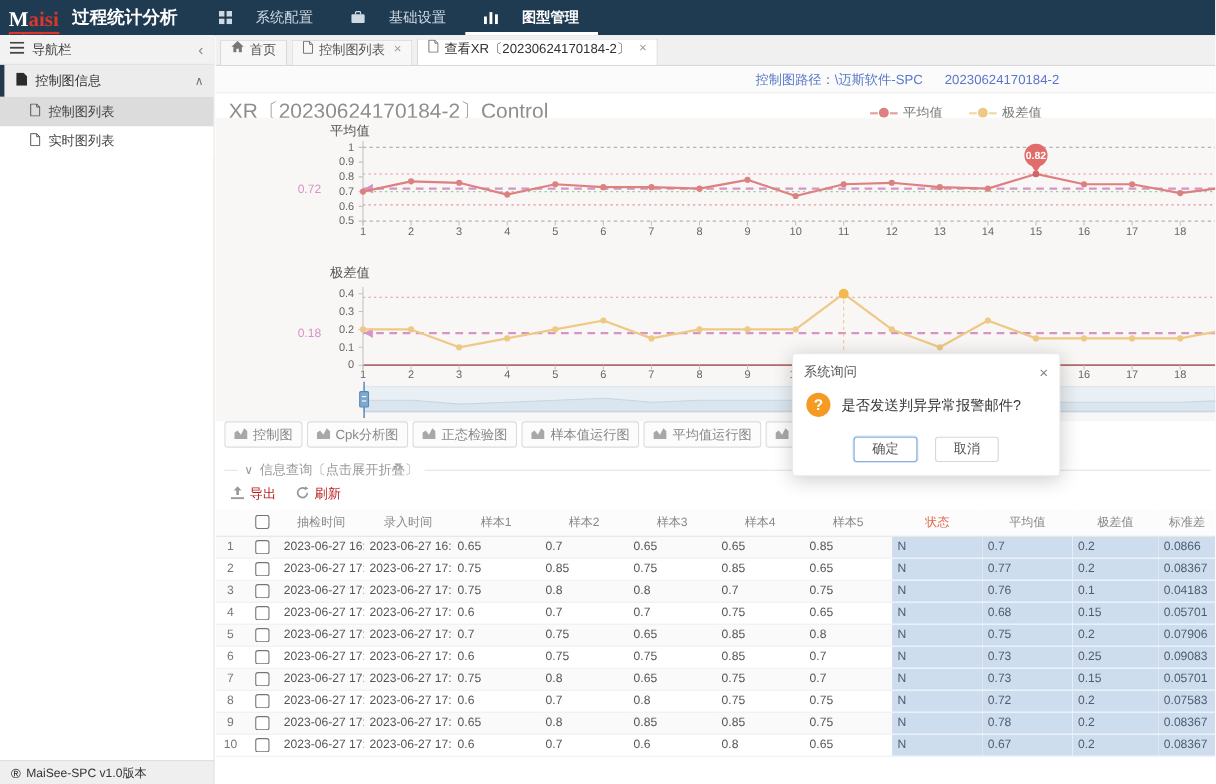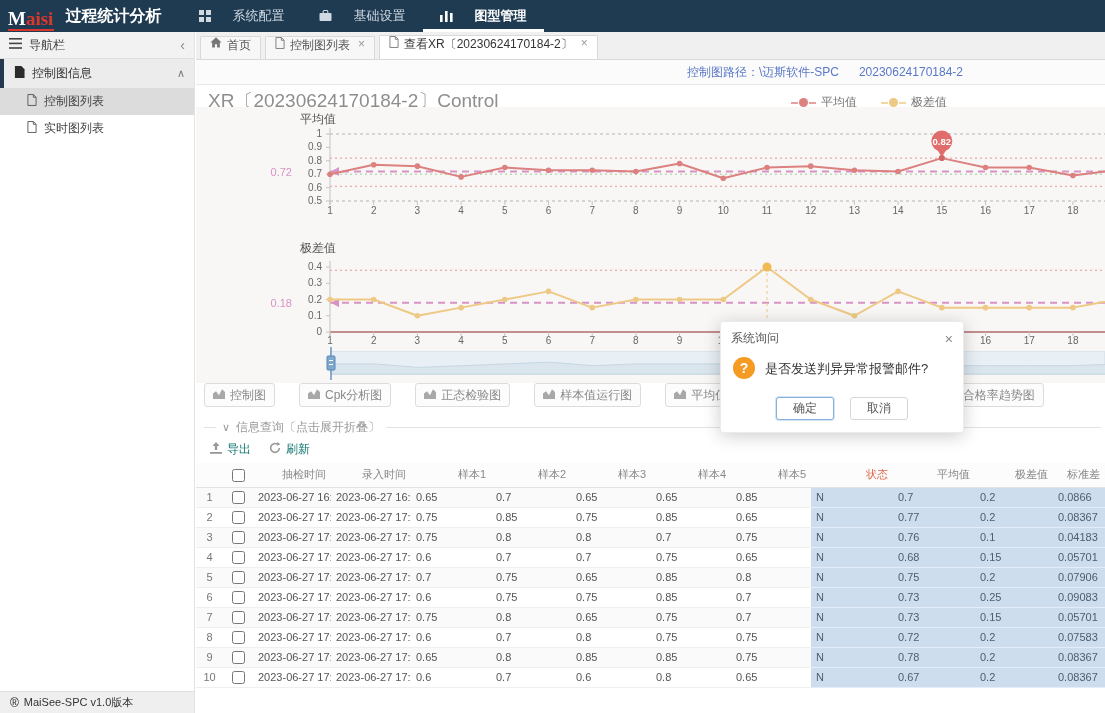--- a/index.html
+++ b/index.html
@@ -48,34 +48,34 @@
 .lg-mark{display:flex;align-items:center}
 .lg-l{display:block;width:7px;height:2px;background:currentColor;opacity:.75}
 .lg-d{display:block;width:9px;height:9px;border-radius:50%;background:currentColor;margin:0 1px}
 
 .charts-block{position:absolute;top:22px;left:0;width:909px;height:276px;background:#f8f7f5}
 .sub{position:absolute;left:104px;font-size:12px;color:#555}
 .sub1{top:4px}.sub2{top:133px}
 .csvg{position:absolute;left:0}
 .datazoom{position:absolute;left:134px;top:244px;width:775px;height:24px;background:#e9f0f5;border:1px solid #dbe5ec}
 
-.toolbar{position:absolute;top:298px;left:8px;display:flex;gap:24px}
+.toolbar{position:absolute;top:298px;left:8px;display:flex;gap:4px}
 .tool-btn{display:flex;align-items:center;gap:5px;height:24px;padding:0 8px;background:#fcfcfc;border:1px solid #dcdcdc;border-radius:3px;font-size:12px;color:#888;cursor:pointer;white-space:nowrap}
 .tool-btn svg{color:#a8a8a8}
 
 .info-div{position:absolute;top:334px;left:8px;right:4px;display:flex;align-items:center;gap:6px;font-size:12px;color:#999}
 .ln{height:1px;background:#e3e3e3}.ln.short{width:12px}.ln.long{flex:1}
 .chev-d{font-size:11px;color:#999}
 
 .actions{position:absolute;top:356px;left:14px;display:flex;gap:18px}
-.tbtn{display:flex;align-items:center;gap:5px;font-size:12px;color:#0f766e;cursor:pointer}
+.tbtn{display:flex;align-items:center;gap:5px;font-size:12px;color:#b91c1c;cursor:pointer}
 .tbtn svg{color:#999}
 
 .grid{position:absolute;top:378px;left:0;width:909px;border-collapse:collapse;table-layout:fixed;font-size:11px}
-.grid th{height:24px;font-weight:normal;color:#888;text-align:right;padding:0 5px;border-bottom:1px solid #e3e3e3;background:#fcfcfc;white-space:nowrap;overflow:hidden}
+.grid th{height:24px;font-weight:normal;color:#888;text-align:center;padding:0 5px;border-bottom:1px solid #e3e3e3;background:#fcfcfc;white-space:nowrap;overflow:hidden}
 .grid td{height:20px;color:#555;padding:0 5px;border-bottom:1px solid #efefef;white-space:nowrap;overflow:hidden}
 .grid tbody tr:nth-child(odd) td:not(.hl){background:#fafafa}
 .grid td.hl{background:#cdddee;border-bottom-color:#e4eefa;color:#4e5d6e}
 .grid th.red{color:#dd6a4d}
 .grid .no{text-align:center;color:#777}
 .grid .cb{text-align:center}
 .grid input[type=checkbox]{width:13px;height:13px;margin:0;vertical-align:middle}
 
 
 .modal{position:absolute;left:720px;top:321px;width:244px;background:#fff;border:1px solid #ebebeb;border-radius:3px;box-shadow:0 3px 18px rgba(0,0,0,.20);z-index:60}

